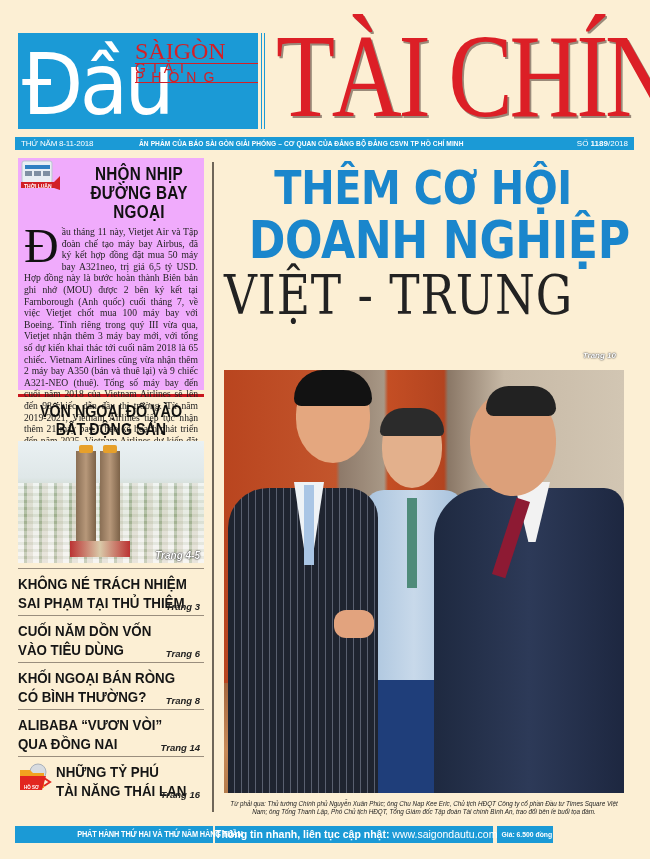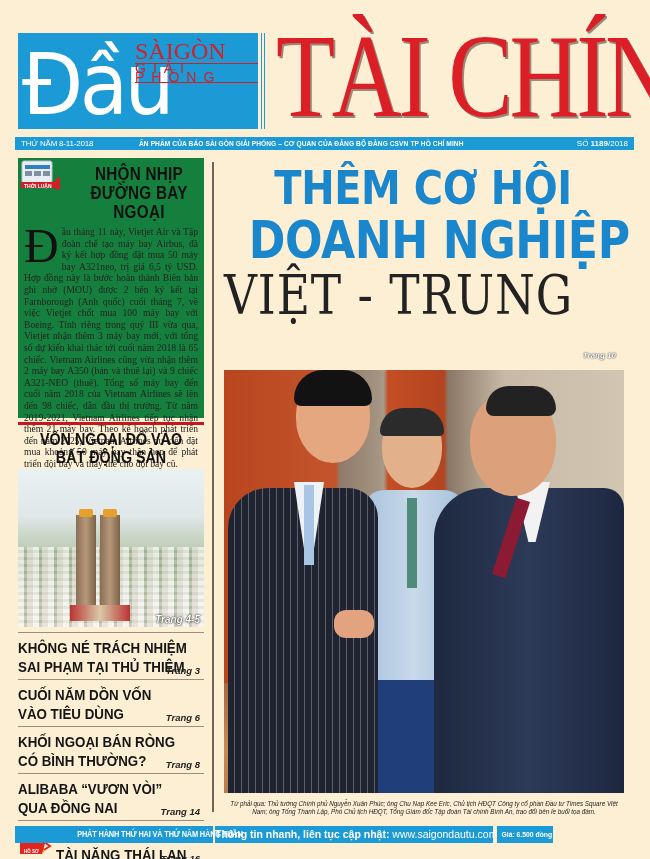--- a/index.html
+++ b/index.html
@@ -16,30 +16,30 @@
   .title-taichinh { position: absolute; left: 258px; top: -12px; font-family: "Liberation Serif", serif; font-size: 118px; line-height: 112px; color: #dc1f26; letter-spacing: -4px; transform: scaleX(0.82); transform-origin: left; text-shadow: 2px 2px 0 #9a8a7a; white-space: nowrap; }
 
   .info-bar { position: absolute; left: 15px; top: 137px; width: 619px; height: 13px; background: #1b9ad6; color: #fff; display: flex; align-items: center; font-size: 8px; padding: 0 6px; }
   .info-bar .date { width: 118px; letter-spacing: -0.2px; }
   .info-bar .slogan { flex: 1; font-weight: bold; font-size: 7.5px; letter-spacing: 0.1px; transform: scaleX(0.88); transform-origin: left; white-space: nowrap; }
   .info-bar .issue { text-align: center; }
   .info-bar .issue b { font-weight: bold; }
 
   
   .left-col { position: absolute; left: 18px; top: 158px; width: 186px; }
-  .editorial { background: #15803d; padding: 4px 6px 8px 6px; height: 260px; position: relative; }
+  .editorial { background: #f0abfc; padding: 4px 6px 8px 6px; height: 232px; position: relative; }
   .tl-icon { position: absolute; left: 2px; top: 2px; width: 42px; height: 34px; }
   .editorial-title { margin-left: 56px; text-align: center; font-weight: bold; font-size: 18px; line-height: 19px; color: #111; transform: scaleX(0.85); transform-origin: center; letter-spacing: 0.3px; margin-top: 3px; }
   .editorial-body { font-family: "Liberation Serif", serif; font-size: 9.6px; line-height: 11.6px; color: #222; text-align: justify; margin-top: 4px; }
   .dropcap { float: left; font-size: 48px; line-height: 38px; font-family: "Liberation Serif", serif; margin-right: 3px; margin-top: 1px; color: #111; }
   .see-more { font-family: "Liberation Serif", serif; font-style: italic; font-size: 9px; text-align: right; margin-top: 3px; color: #222; }
   .red-rule { height: 3px; background: #c8161d; margin-top: 4px; }
 
   .feature-title { text-align: center; font-weight: bold; font-size: 17px; line-height: 18px; color: #111; margin-top: 6px; transform: scaleX(0.84); }
-  .feature-img { margin-top: 2px; height: 158px; position: relative; overflow: hidden; background: linear-gradient(180deg,#eaf1f3 0%,#dfe7e8 30%,#c6d3c2 45%,#b6c4a8 60%,#dcdcd2 80%,#e6e2d8 100%); }
+  .feature-img { margin-top: 2px; height: 122px; position: relative; overflow: hidden; background: linear-gradient(180deg,#eaf1f3 0%,#dfe7e8 30%,#c6d3c2 45%,#b6c4a8 60%,#dcdcd2 80%,#e6e2d8 100%); }
   .feature-img .sprawl { position:absolute; left:0; right:0; bottom:0; height:80px; background:
       repeating-linear-gradient(90deg, rgba(255,255,255,.55) 0 6px, rgba(140,160,120,.35) 6px 9px, rgba(230,225,215,.6) 9px 15px),
       repeating-linear-gradient(0deg, rgba(255,255,255,.25) 0 4px, rgba(120,140,100,.25) 4px 7px); }
   .feature-img .tower { position: absolute; bottom: 16px; width: 20px; background: linear-gradient(90deg,#8a6f55,#b7987a 50%,#7c6248); }
   .feature-img .tower.t1 { left: 58px; height: 96px; }
   .feature-img .tower.t2 { left: 82px; height: 96px; }
   .feature-img .crown { position:absolute; width:14px; height:8px; background:#e7a02a; border-radius:2px; }
   .feature-img .base { position:absolute; left:52px; bottom:6px; width:60px; height:16px; background: linear-gradient(90deg,#b33,#d9c9a8,#b33); }
   .feature-img .page { position: absolute; right: 4px; bottom: 2px; font-weight: bold; font-style: italic; font-size: 10px; color: #fff; text-shadow: 0 0 2px #333, 0 0 1px #000; }
 

